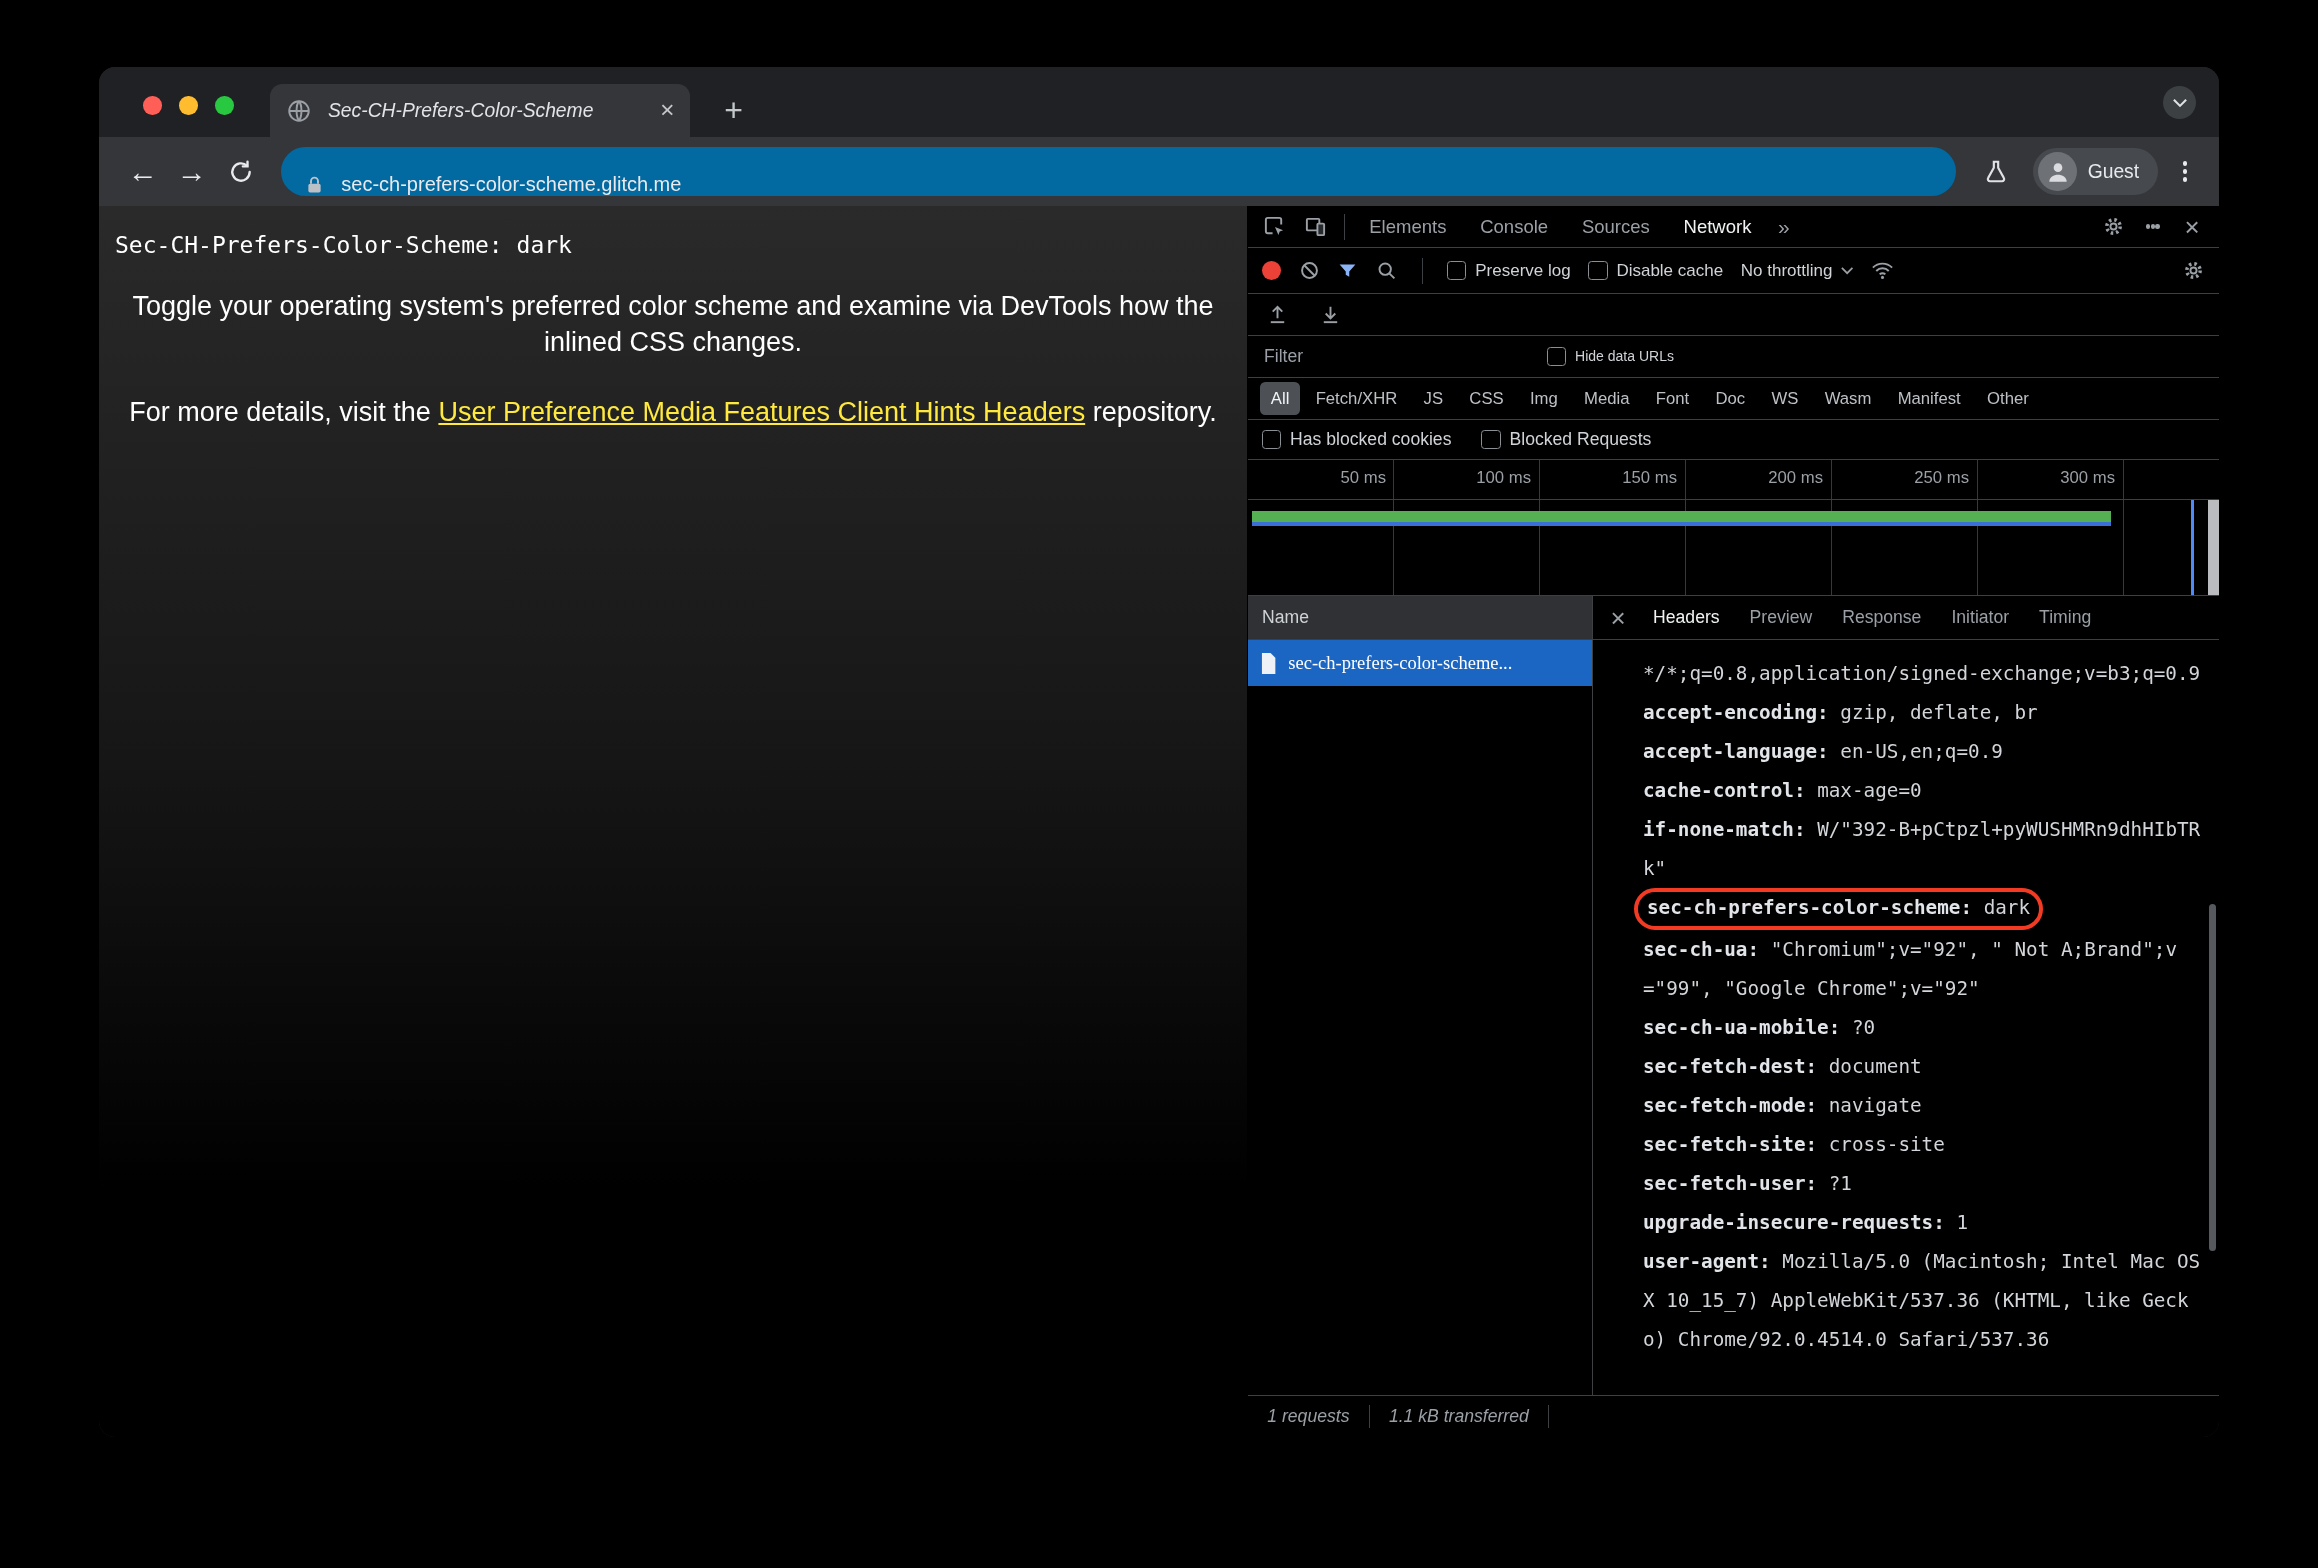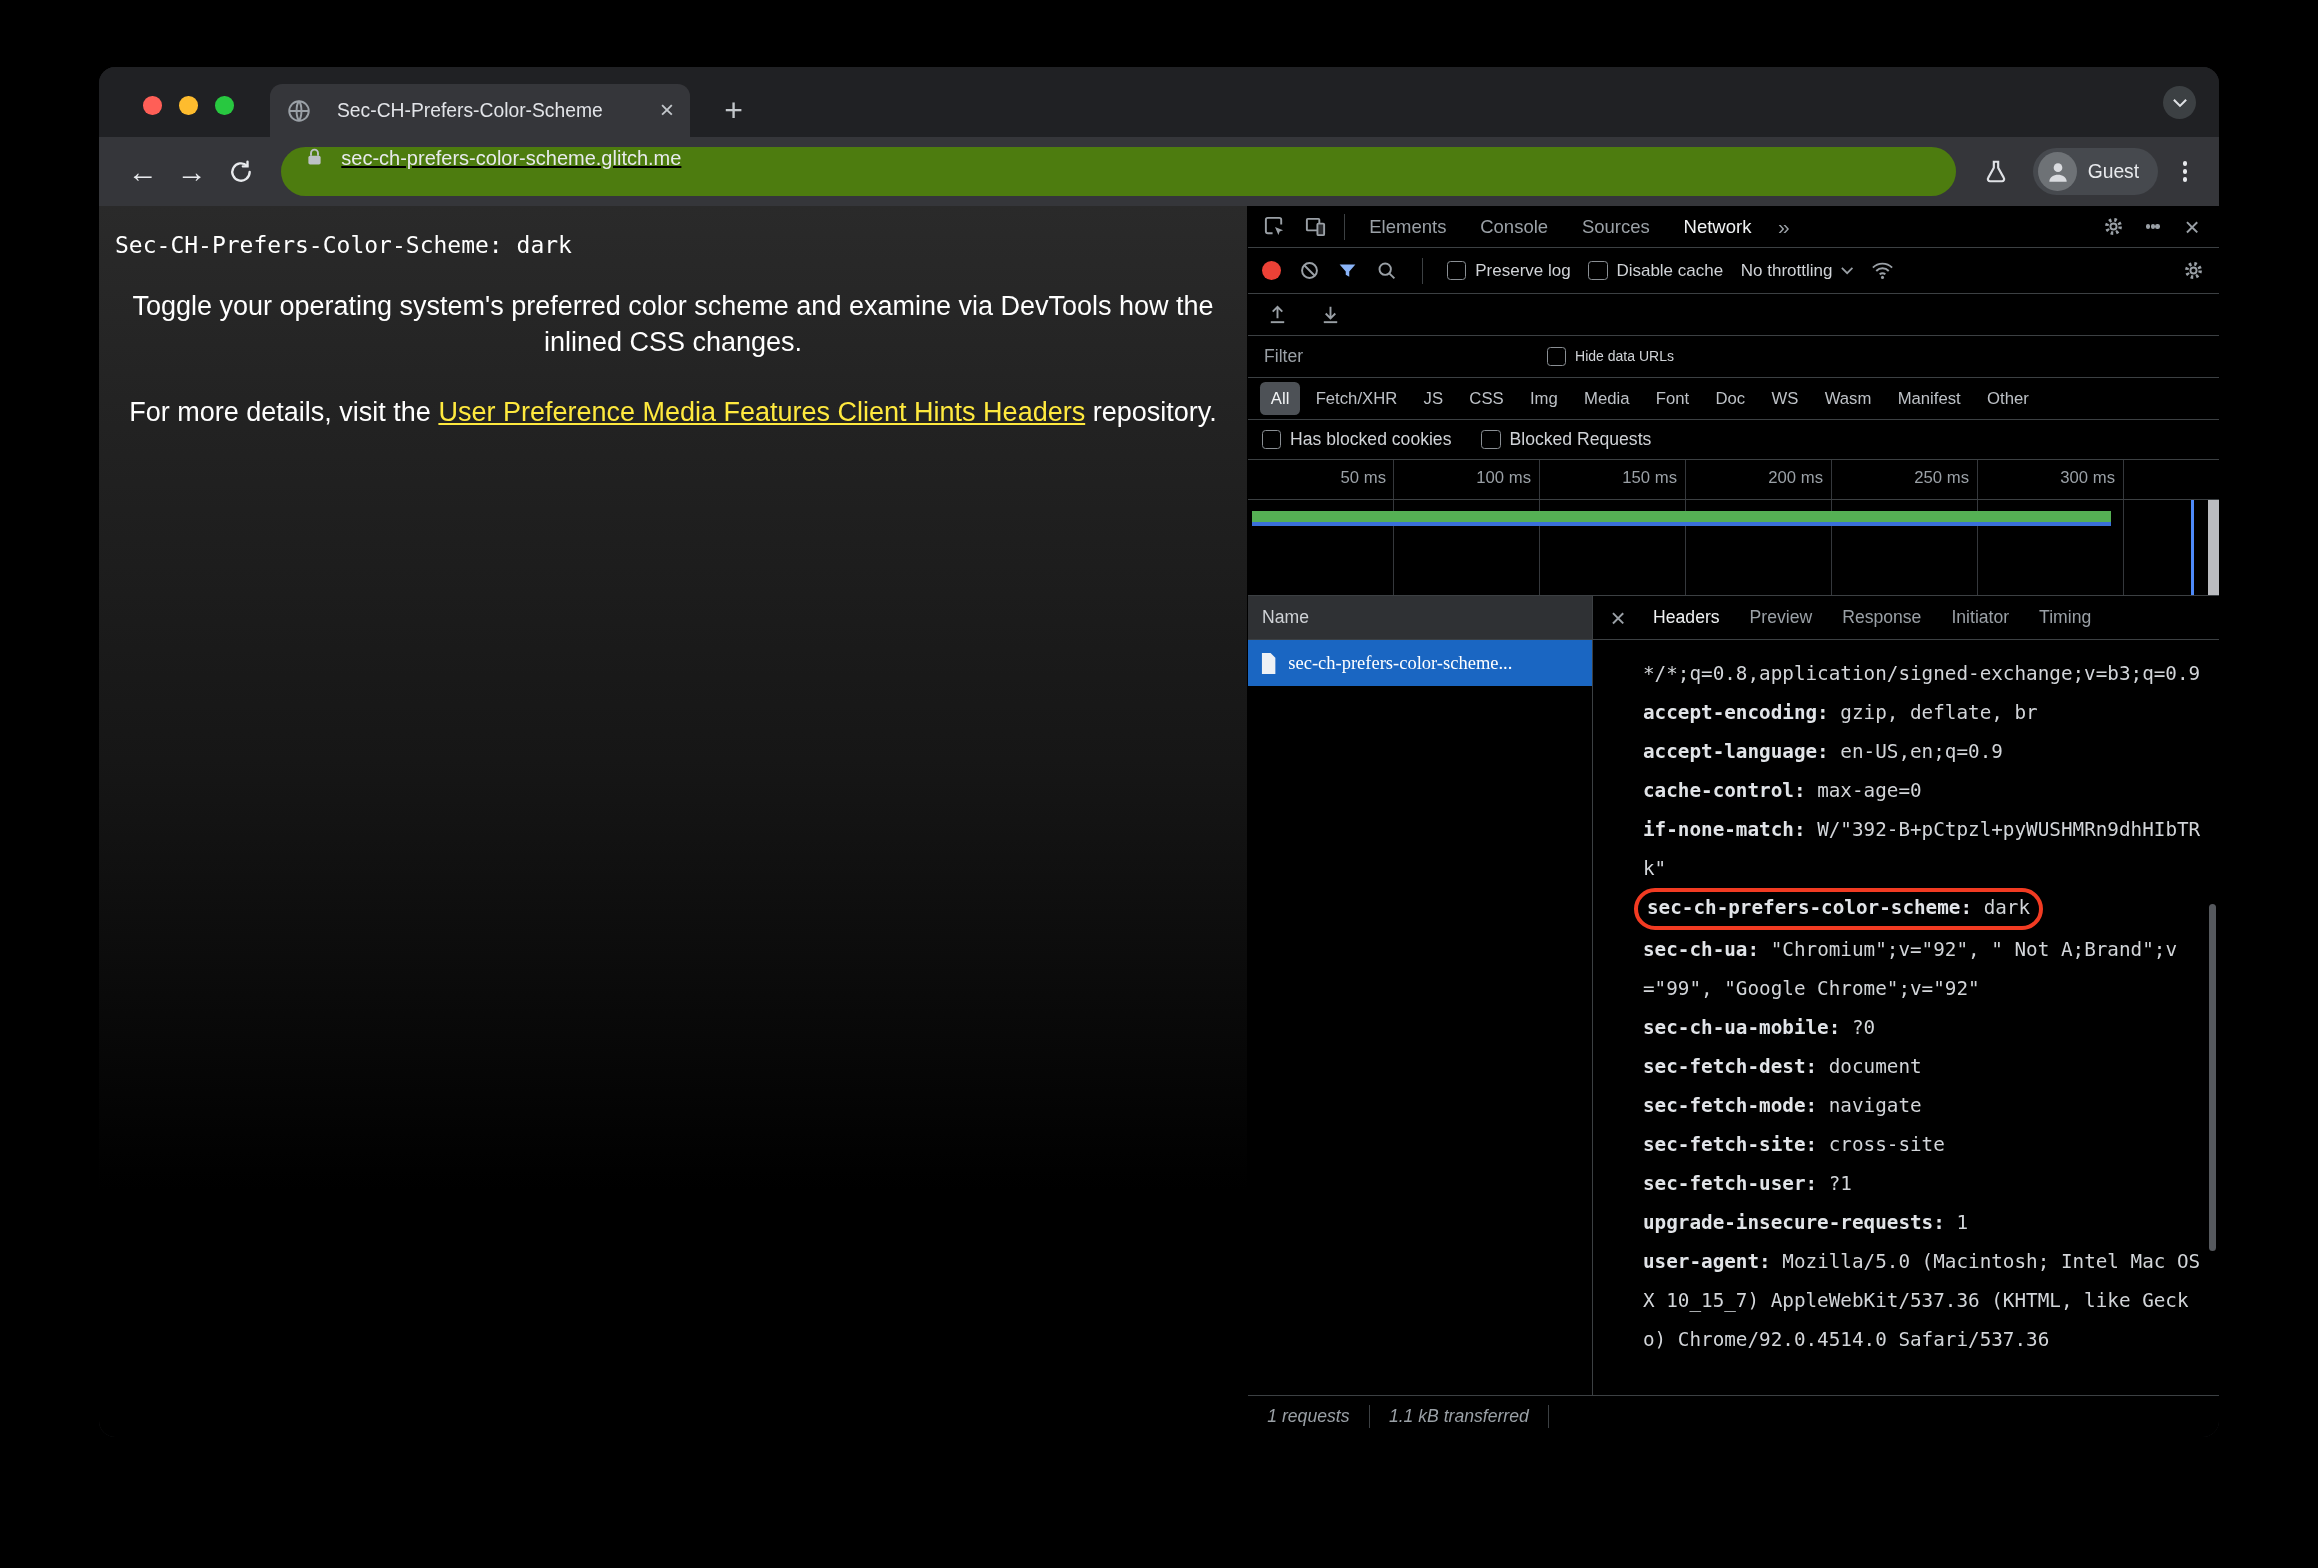--- a/index.html
+++ b/index.html
@@ -15,34 +15,34 @@
     display:flex; flex-direction:column;
   }
   
   .tabstrip { position:relative; height:70px; background:#202124; flex:none; }
   .traffic { position:absolute; left:44px; top:29px; display:flex; gap:17.6px; }
   .light { width:18.5px; height:18.5px; border-radius:50%; }
   .light.red{background:#ff5f57;} .light.yellow{background:#febc2e;} .light.green{background:#28c840;}
   .tab {
     position:absolute; left:171px; bottom:0; width:420px; height:53px;
     background:#35363a; border-radius:12.3px 12.3px 0 0;
-    display:flex; align-items:center; padding:0 16px; gap:25px;
+    display:flex; align-items:center; padding:0 16px; gap:16px;font-style:italic;
   }
   .tab-title { flex:1; font-size:19.3px; color:#e2e4e8; white-space:nowrap; overflow:hidden; }
   .tab-close { font-size:24.6px; color:#c3c7cb; line-height:1; }
   .newtab { position:absolute; left:615px; bottom:7px; width:39px; height:39px;
     display:flex; align-items:center; justify-content:center; font-size:32px; color:#c3c7cb; }
   .win-chevron { position:absolute; right:23px; top:19.3px; width:33px; height:33px; border-radius:50%;
     background:#3c4043; display:flex; align-items:center; justify-content:center; }
   
   .toolbar { height:69px; background:#35363a; display:flex; align-items:center; padding:0 19.3px; flex:none; }
   .nav-btn { width:49px; height:49px; display:flex; align-items:center; justify-content:center;
     font-size:30px; color:#e8eaed; }
-  .omnibox { flex:1; height:49px; margin:0 16px; background:#4d7c0f; border-radius:24.6px;
-    display:flex; align-items:flex-start; padding:0 23px; gap:16px;text-decoration:underline; }
+  .omnibox { flex:1; height:49px; margin:0 16px; background:#0369a1; border-radius:24.6px;
+    display:flex; align-items:flex-end; padding:0 23px; gap:16px; }
   .omnibox .url { font-size:20px; color:#e8eaed; }
   .profile-pill { height:47px; border-radius:24px; background:#46494e; display:flex; align-items:center;
     padding:3.5px 19.3px 3.5px 5.3px; gap:10.5px; margin:0 12.3px; }
   .avatar { width:39px; height:39px; border-radius:50%; background:#6e7276;
     display:flex; align-items:center; justify-content:center; overflow:hidden; }
   .profile-label { font-size:19.3px; color:#e8eaed; }
   .kebab i { display:block; width:4.4px; height:4.4px; border-radius:50%; background:#e8eaed; margin:3.5px auto; }
   .kebab { padding:0 12.3px; }
   
   .content { flex:1; display:flex; min-height:0; }

